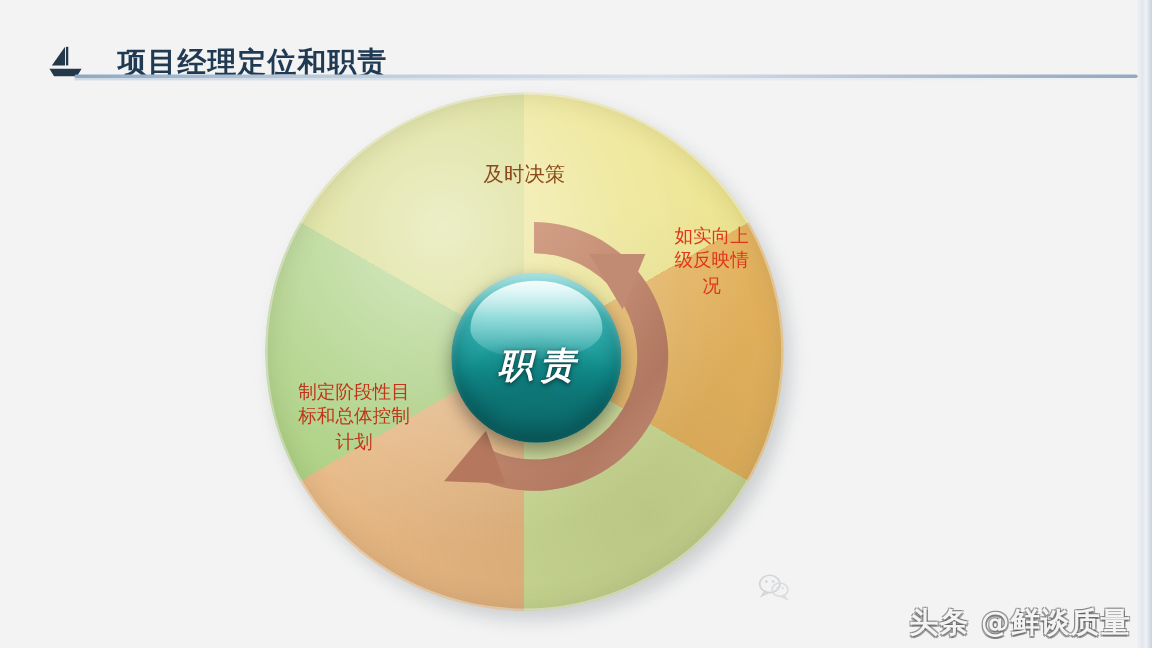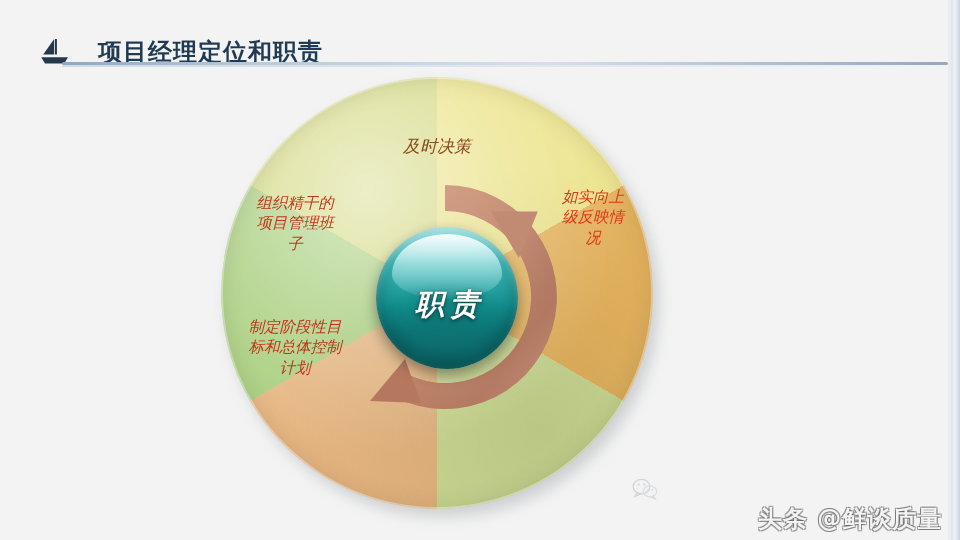--- a/index.html
+++ b/index.html
@@ -143,21 +143,20 @@
   
   .slice-label {
     position: absolute;
     text-align: center;
     line-height: 1.32;
     font-size: 15.5px;
     font-weight: 500;
     font-family: "DejaVu Sans", "Liberation Sans", sans-serif;
     white-space: pre-line;
     pointer-events: none;
-    font-style: italic;
   }
 
   .lbl-top     { left: 121px; top: 58px;  width: 190px; color: #8a4a1e; font-size: 17px; }
   .lbl-upright { left: 320px; top: 110px; width: 104px; color: #e0361a; }
   .lbl-lowright{ left: 318px; top: 245px; width: 122px; color: #e03a1c; }
   .lbl-bottom  { left: 146px; top: 336px; width: 158px; color: #e0431f; }
   .lbl-lowleft { left: 8px;   top: 240px; width: 132px; color: #c0351a; }
   .lbl-upleft  { left: 14px;  top: 116px; width: 120px; color: #c2371a; }
 
   
@@ -275,23 +274,20 @@
       <div class="wheel-ring-edge"></div>
     </div>
 
     <div class="slice-label lbl-top" style="color: rgb(138, 74, 30);">及时决策</div>
     <div class="slice-label lbl-upright" style="color: rgb(224, 54, 26);">如实向上
 级反映情
 况</div>
     <div class="slice-label lbl-lowleft" style="color: rgb(192, 53, 26);">制定阶段性目
 标和总体控制
 计划</div>
-    <div class="slice-label lbl-upleft" style="color: rgb(194, 55, 26);">组织精干的
-项目管理班
-子</div>
 
     <div class="arrow-ring">
       <svg width="196" height="196" viewBox="0 0 196 196" aria-hidden="true">
         <defs>
           <linearGradient id="ringGrad" x1="0" y1="0" x2="1" y2="1">
             <stop offset="0%" stop-color="#d9a98f"></stop>
             <stop offset="40%" stop-color="#c68f75"></stop>
             <stop offset="75%" stop-color="#ab6f58"></stop>
             <stop offset="100%" stop-color="#c18c72"></stop>
           </linearGradient>

